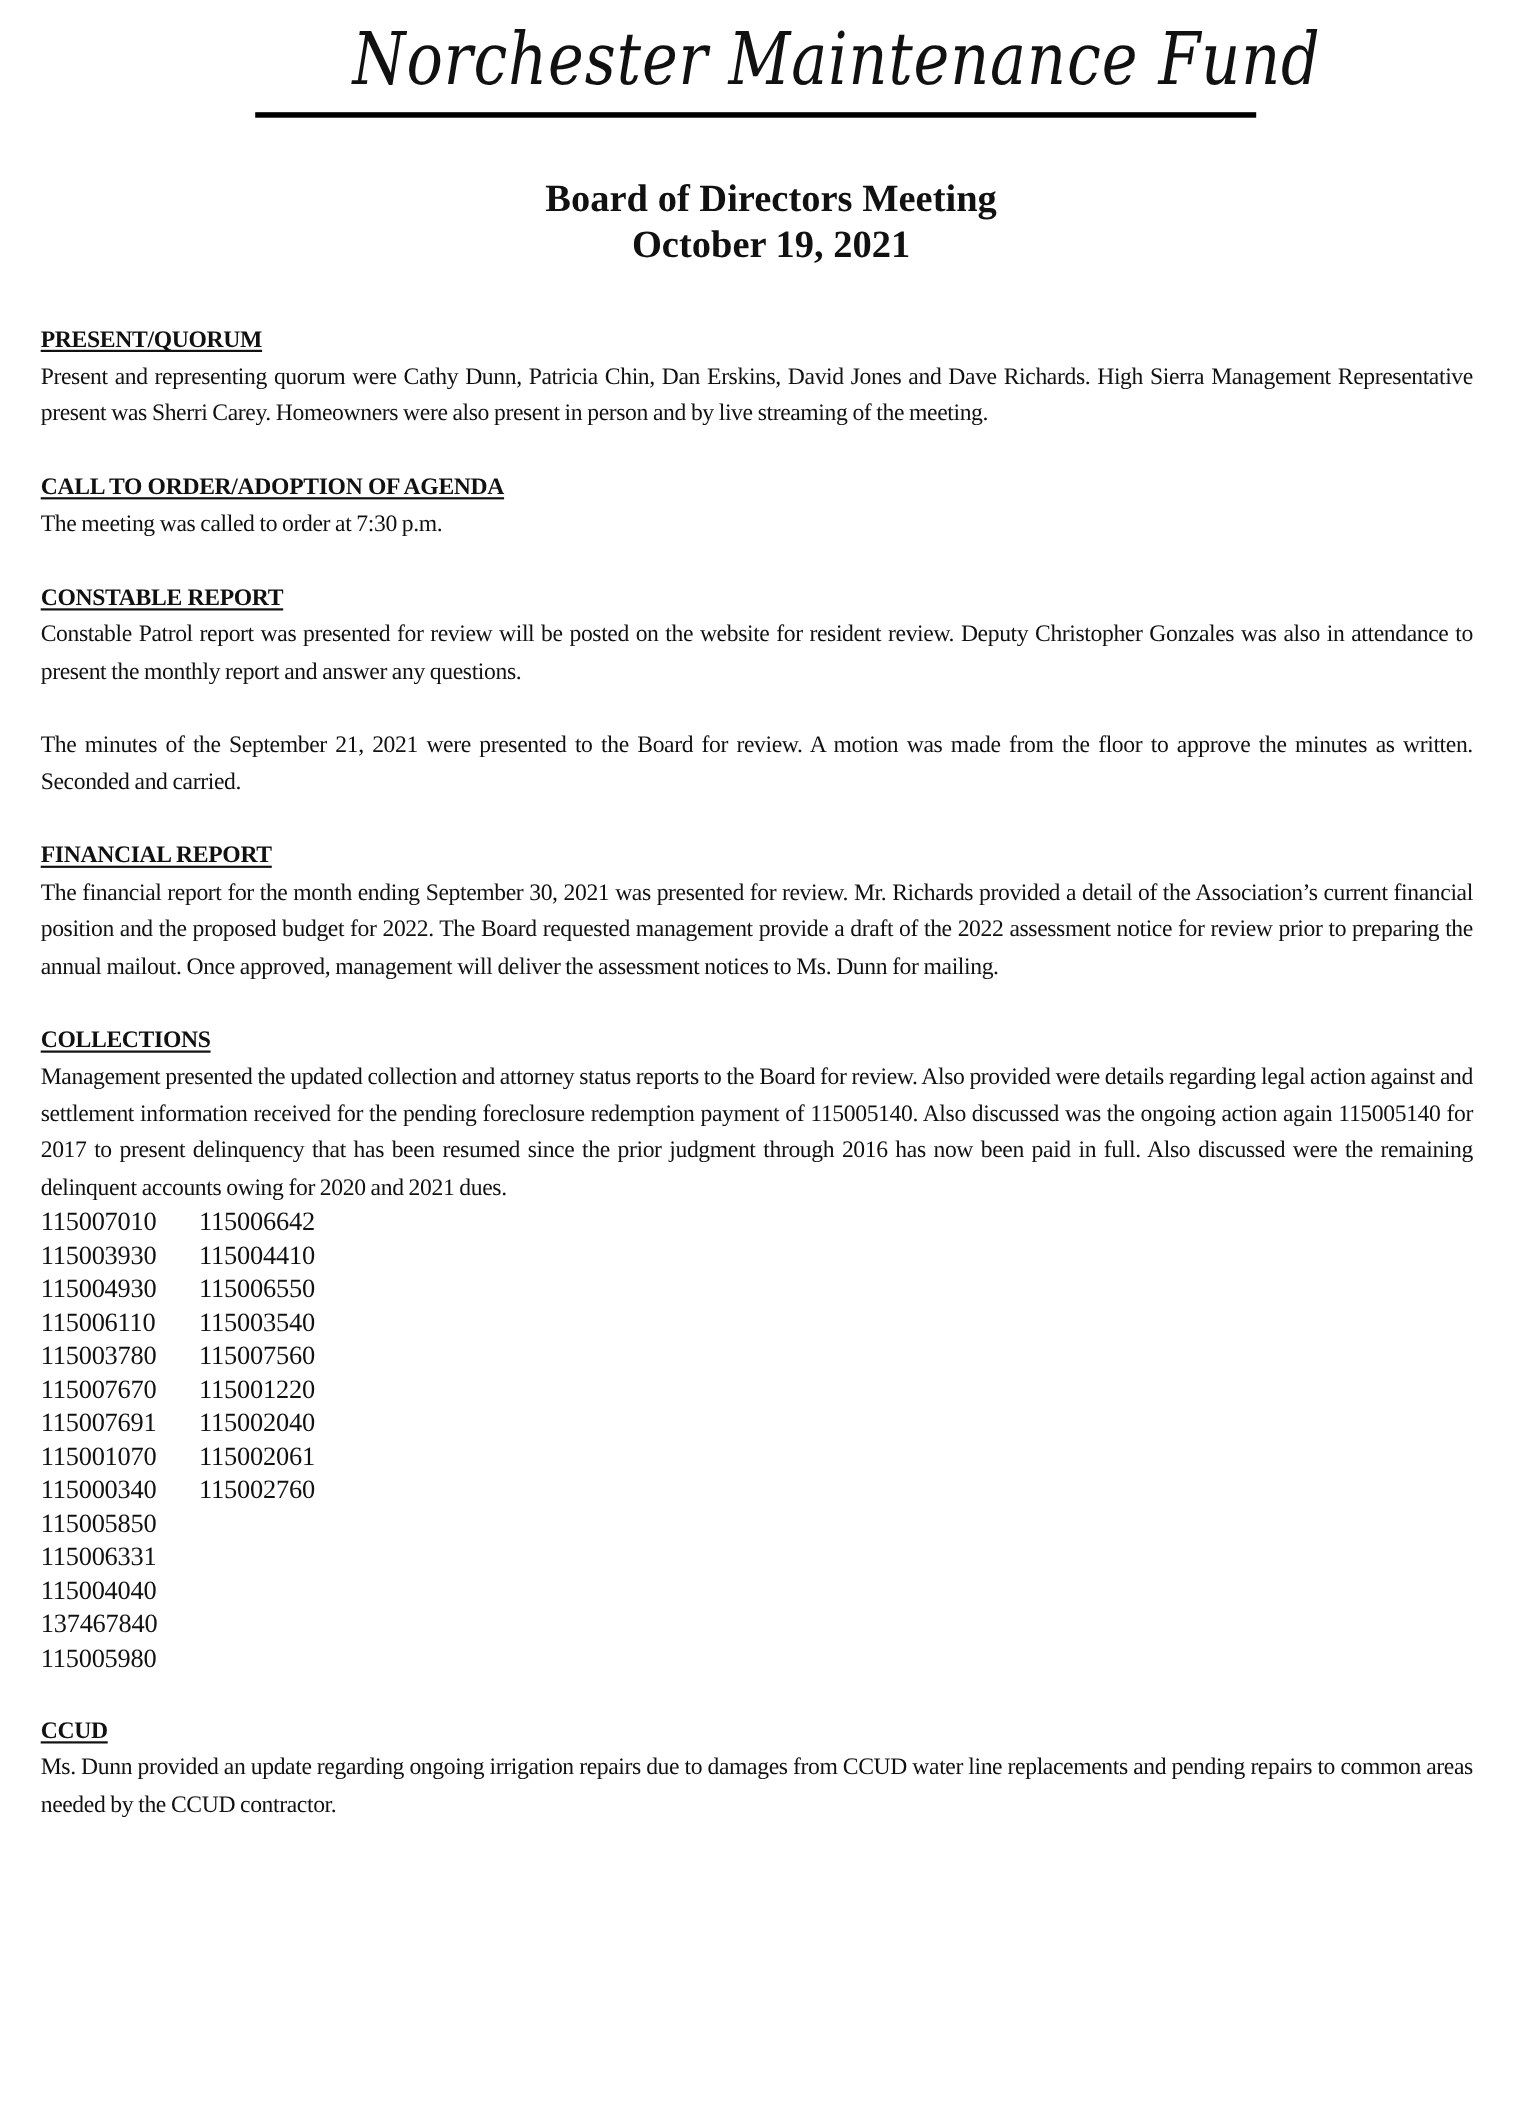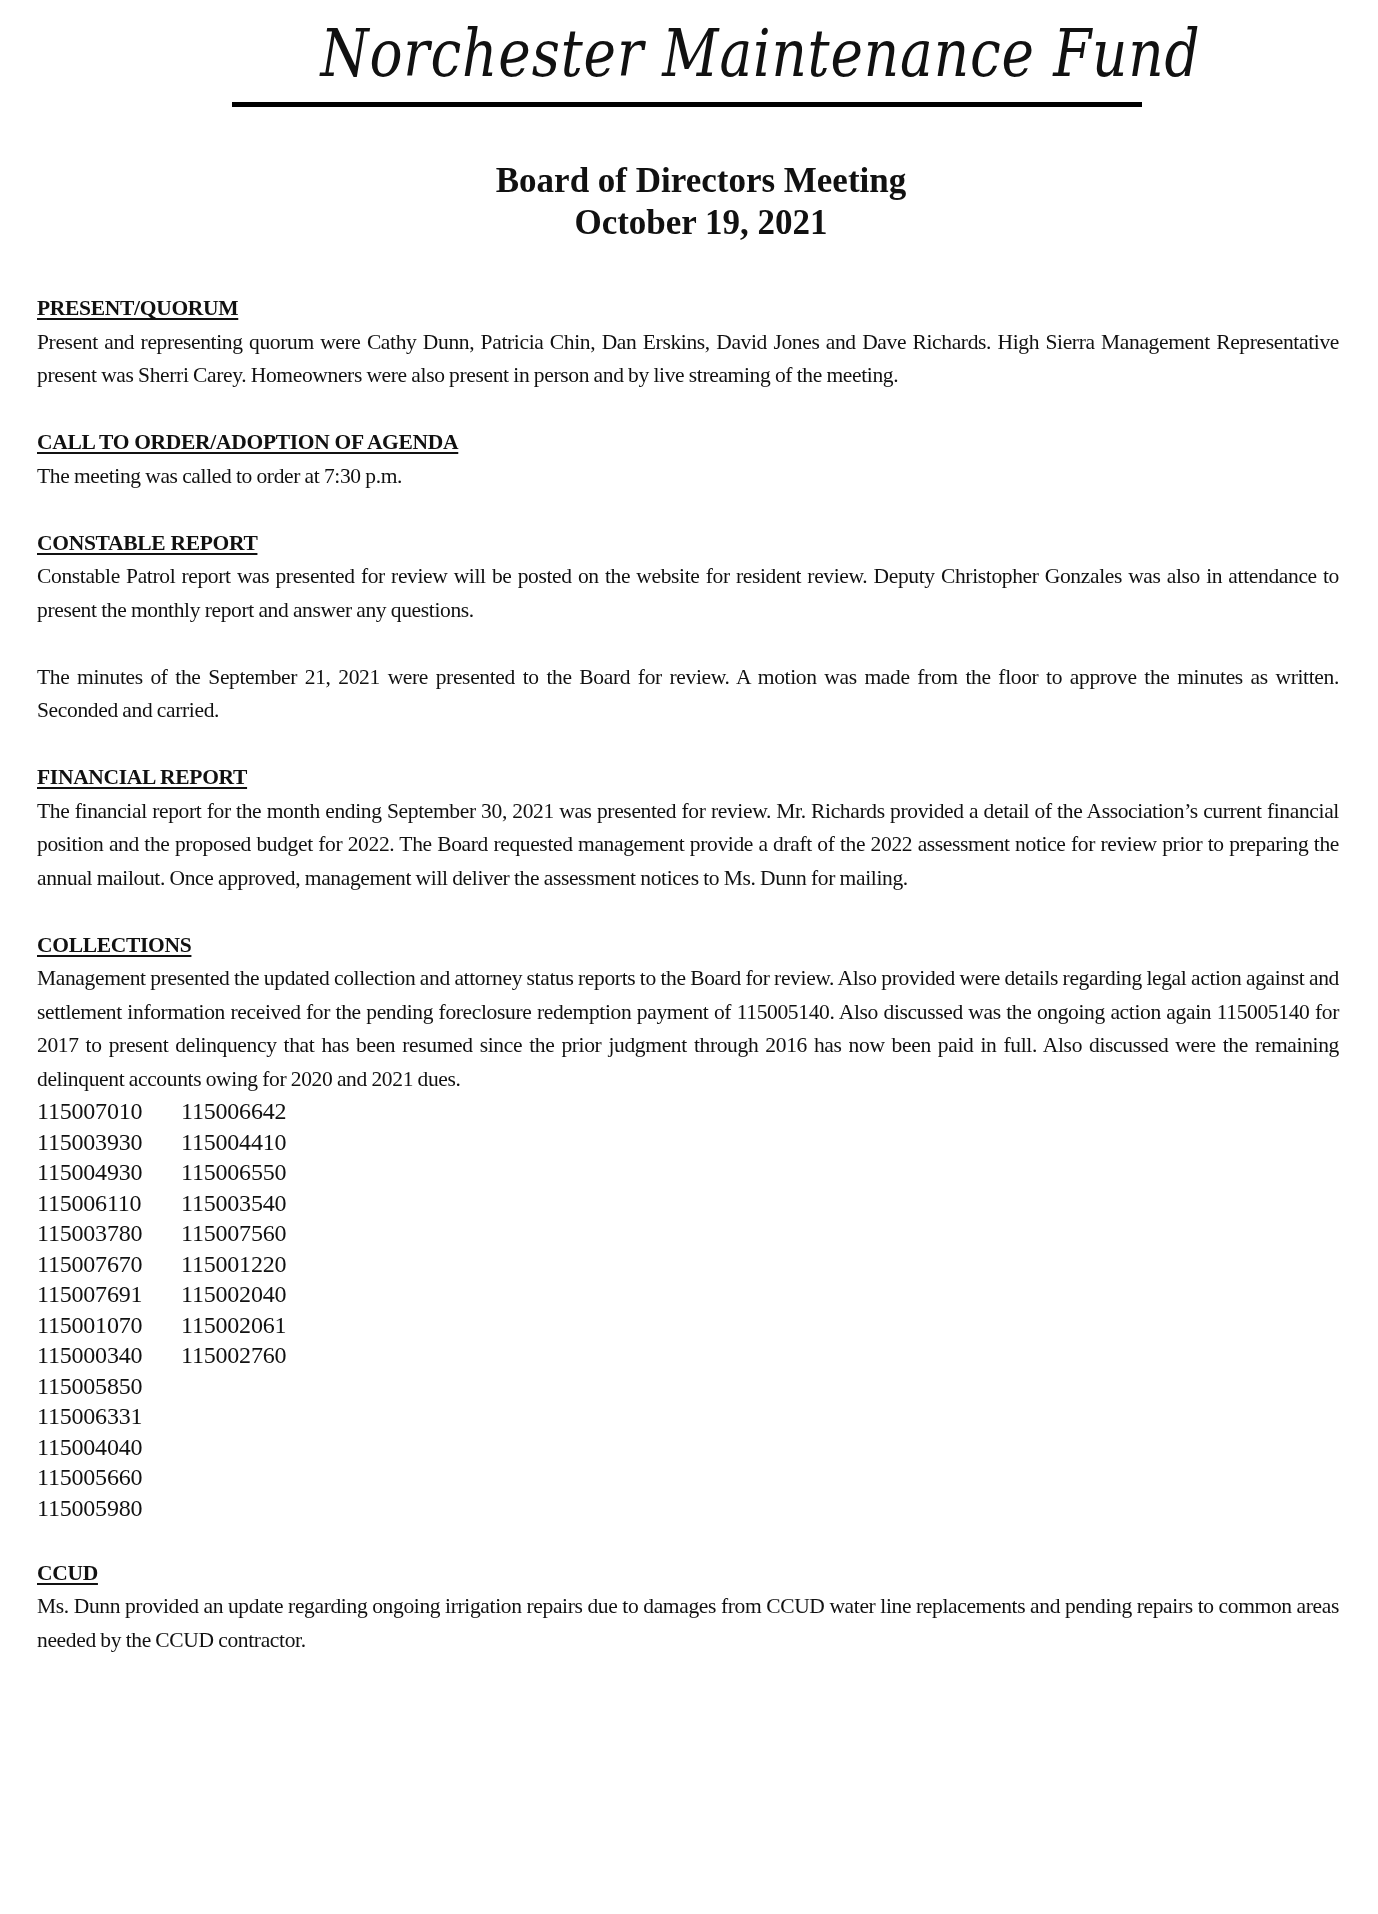--- a/index.html
+++ b/index.html
@@ -88,21 +88,21 @@
           <span class="acct">115001070</span>
           <span class="acct">115002061</span>
           <span class="acct">115000340</span>
           <span class="acct">115002760</span>
           <span class="acct">115005850</span>
           <span class="acct"></span>
           <span class="acct">115006331</span>
           <span class="acct"></span>
           <span class="acct">115004040</span>
           <span class="acct"></span>
-          <span class="acct">115005660</span>
+          <span class="acct">137467840</span>
           <span class="acct"></span>
           <span class="acct">115005980</span>
           <span class="acct"></span>
         </div>
     </div>
 
     <div class="section">
       <p class="section-heading">CCUD</p>
       <p class="para">Ms. Dunn provided an update regarding ongoing irrigation repairs due to damages from CCUD water line replacements and pending repairs to common areas needed by the CCUD contractor.</p>
     </div>

